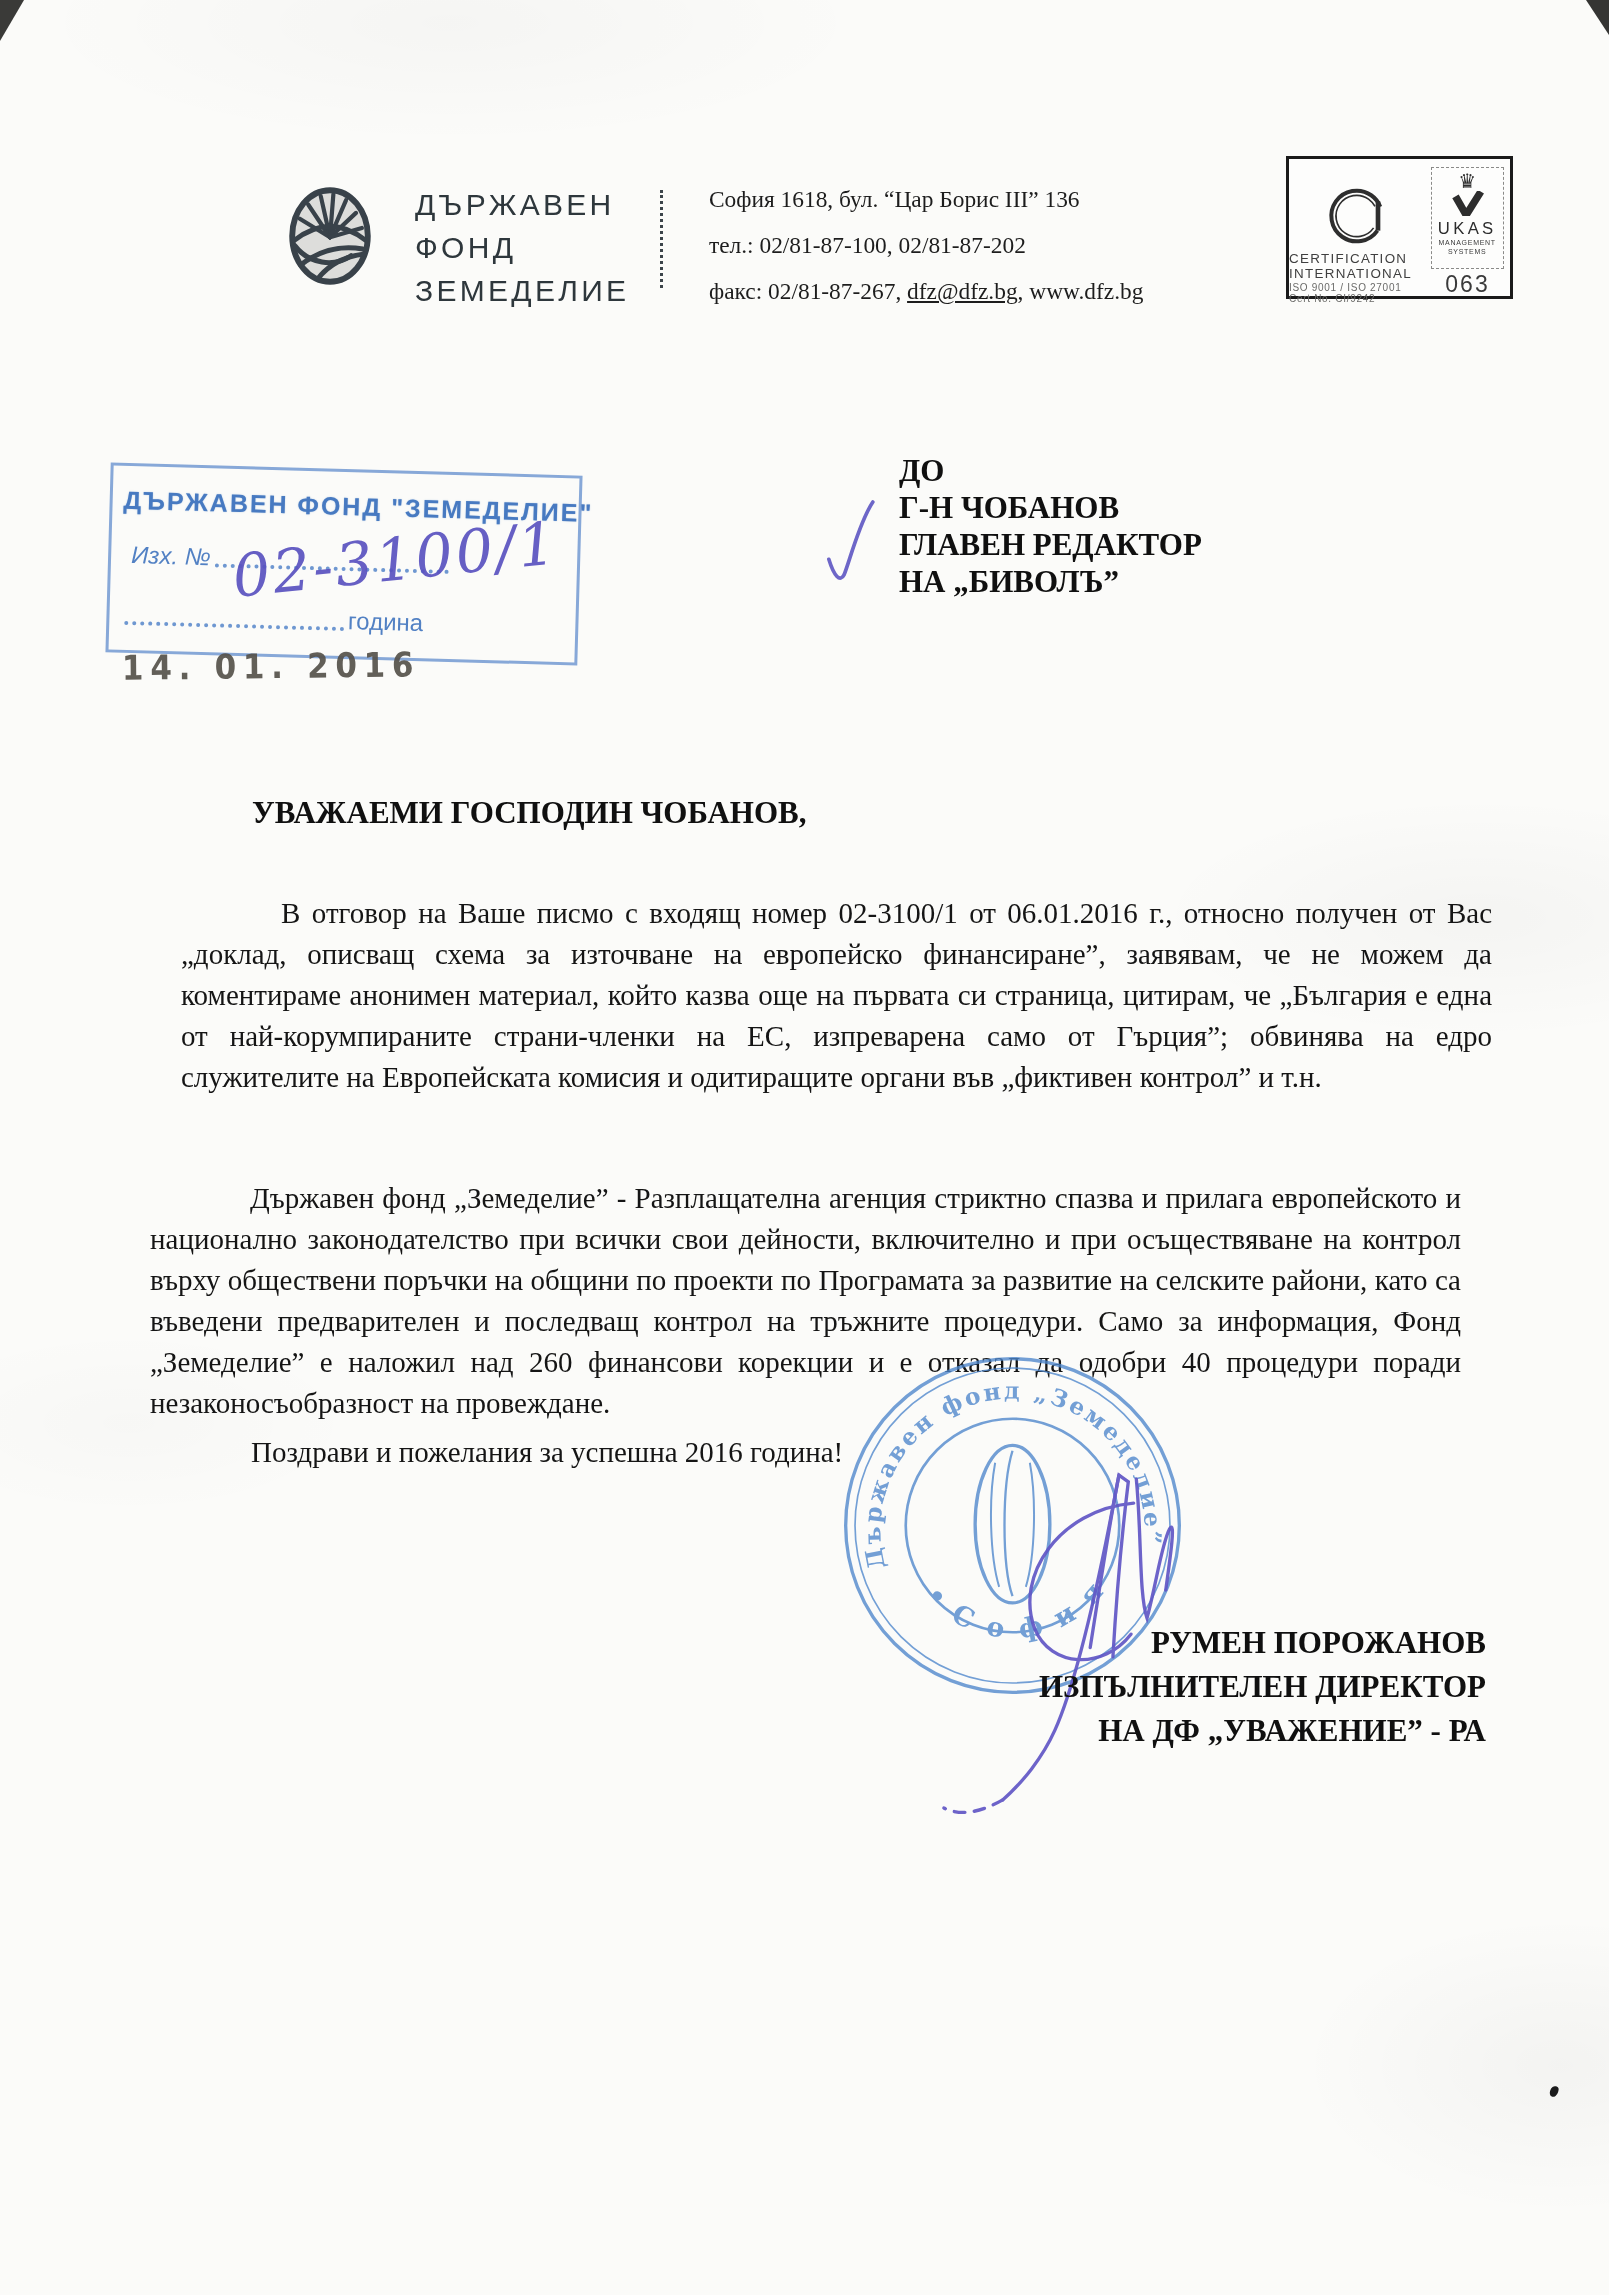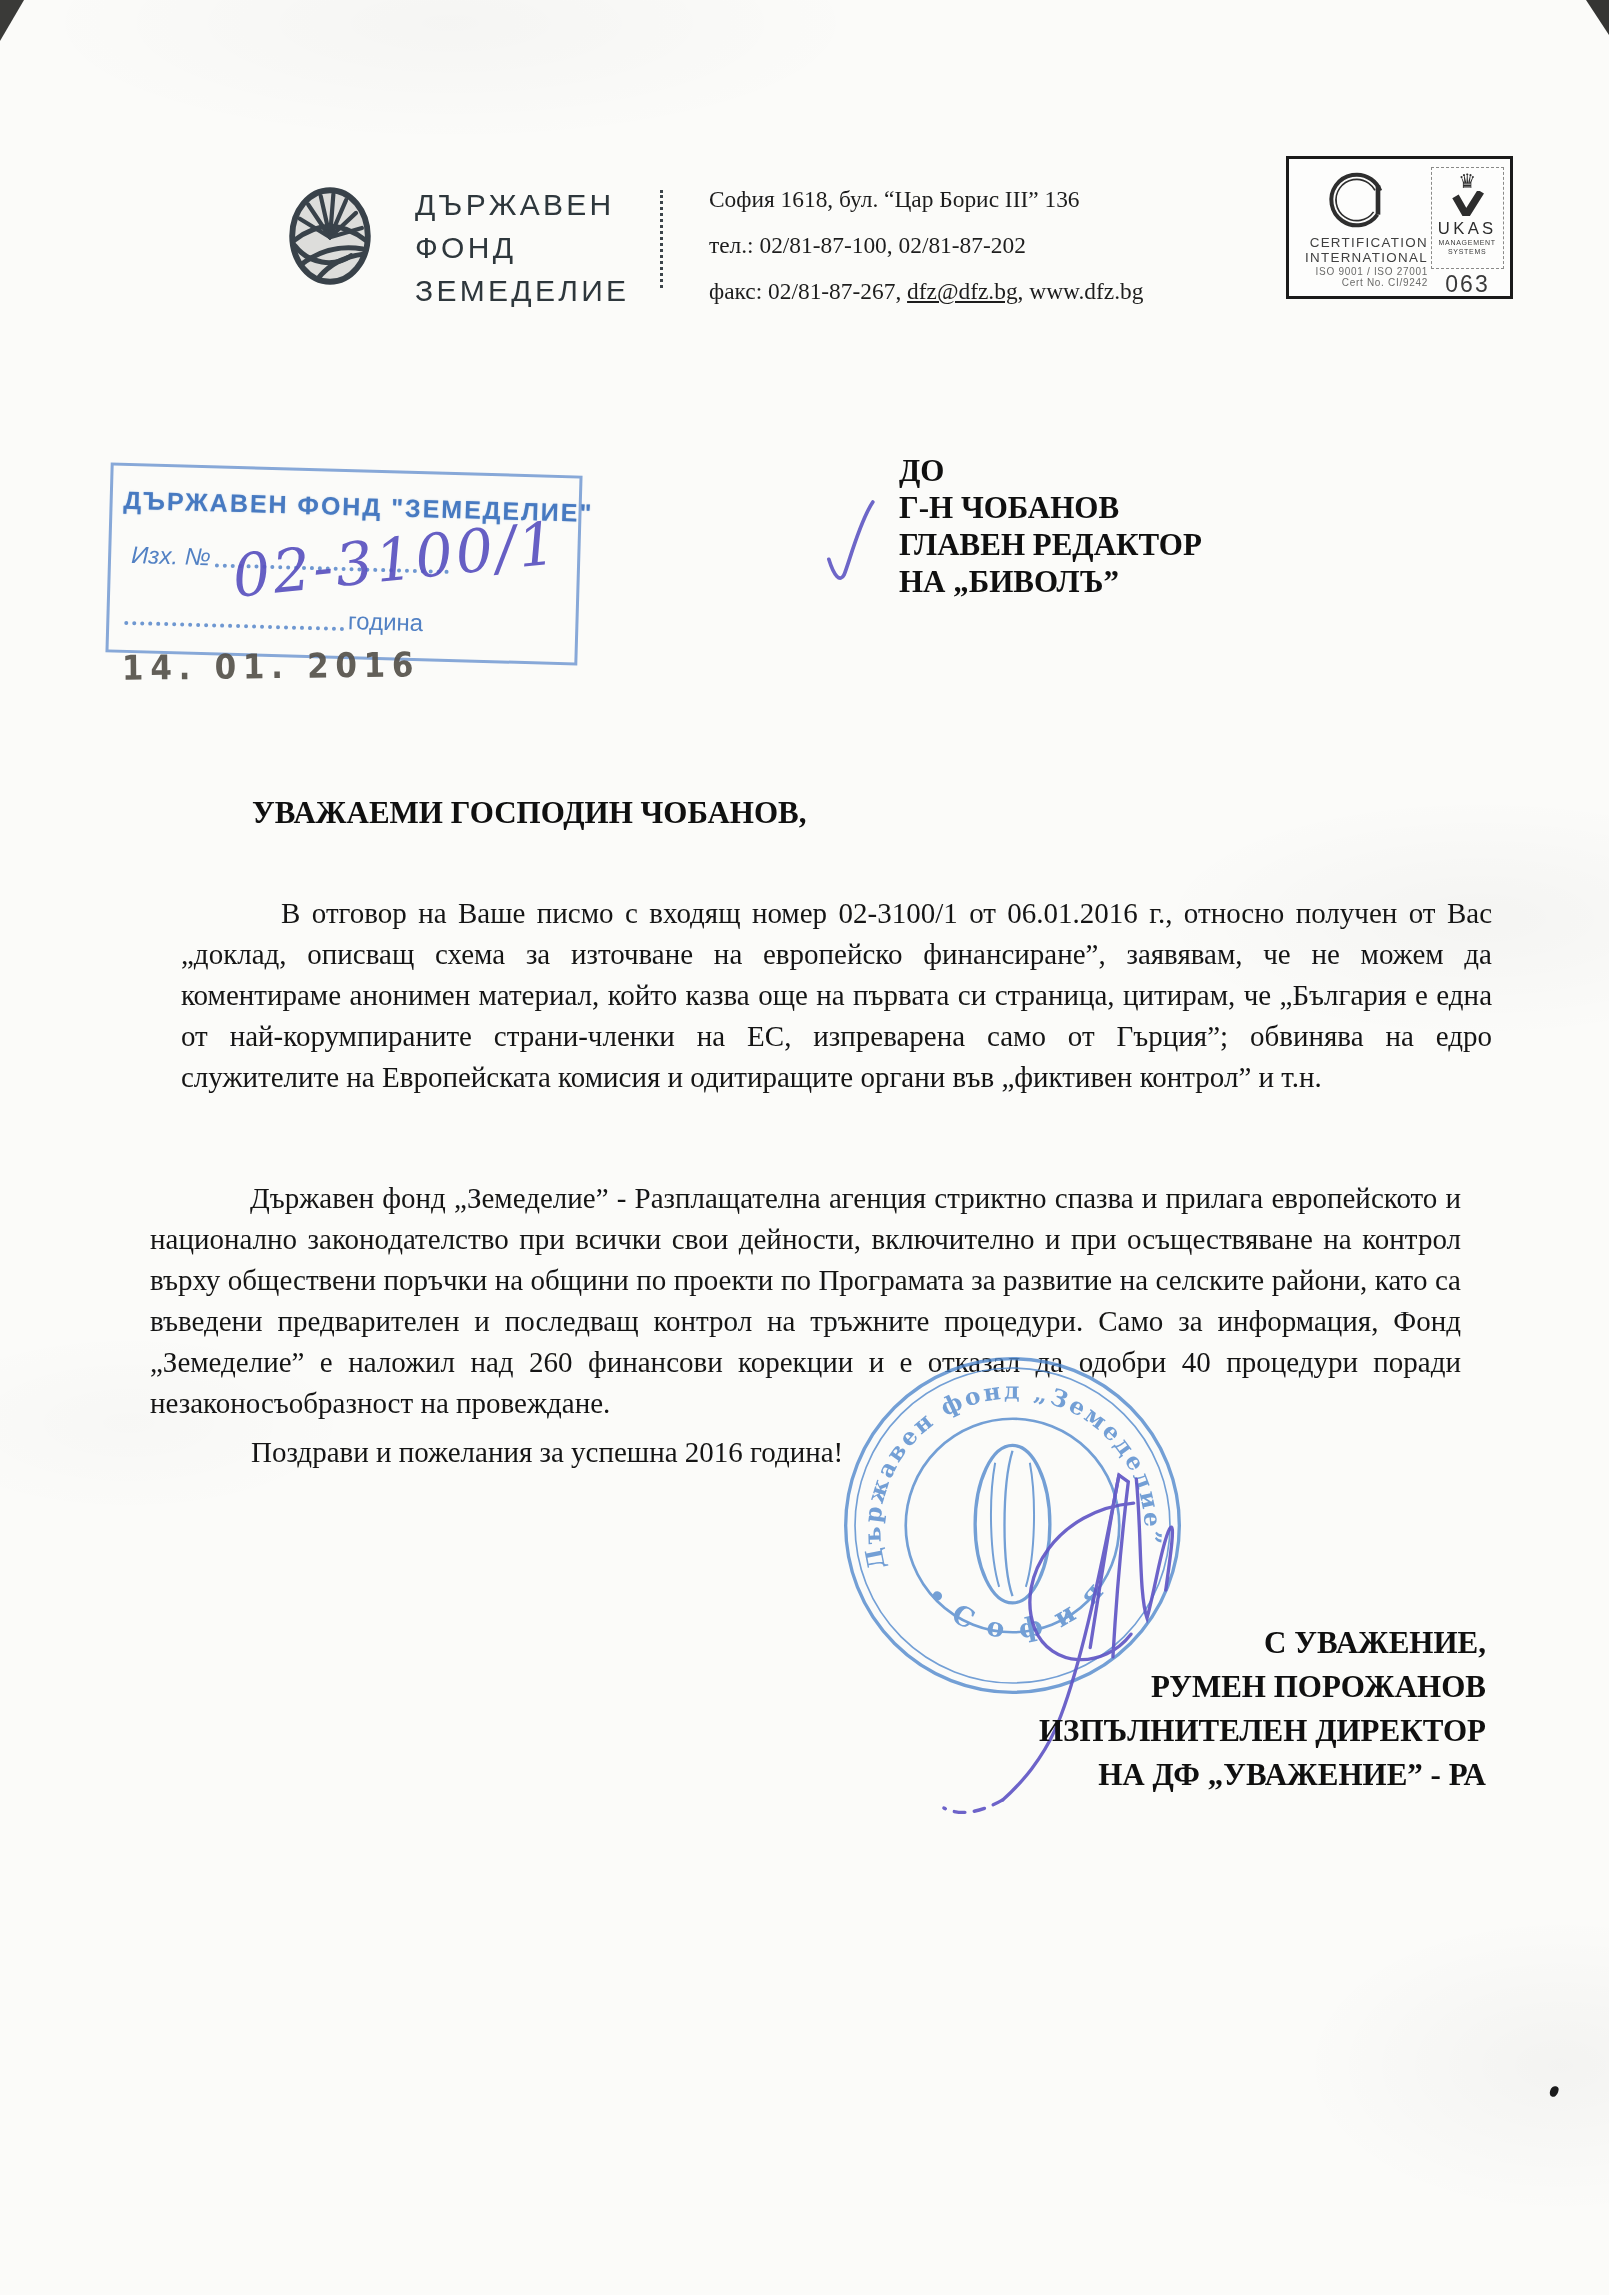--- a/index.html
+++ b/index.html
@@ -36,21 +36,21 @@
   .address{
     left:709px;top:176px;width:668px;
     font-size:23.4px;line-height:46px;color:#1d1d1d;
   }
   .address .email{text-decoration:underline;}
 
   .cert-box{
     left:1286px;top:156px;width:227px;height:143px;
     border:3.3px solid #1a1a1a;background:#fdfdfc;box-sizing:border-box;
   }
-  .ci-col{position:absolute;left:0;top:0;width:139px;height:100%;text-align:right;color:#3b3b3b;padding-left:43px;}
+  .ci-col{position:absolute;left:0;top:16px;width:139px;height:100%;text-align:left;color:#3b3b3b;padding-left:43px;}
   .ci-circle{position:absolute;left:37px;top:9.4px;}
   .ci-title{position:absolute;left:0;top:77px;width:139px;font-family:"Liberation Sans", sans-serif;font-size:13.4px;line-height:14.7px;letter-spacing:1.3px;color:#3f3f3f;}
   .ci-small{position:absolute;left:0;top:108px;width:139px;font-family:"Liberation Sans", sans-serif;font-size:10px;line-height:10.7px;letter-spacing:0.7px;color:#6a6a68;}
   .ukas-col{position:absolute;left:139px;top:0;width:82px;height:100%;text-align:center;}
   .ukas-frame{position:absolute;left:2.7px;top:8px;width:73px;height:102px;border:1.3px dashed #8a8a88;box-sizing:border-box;}
   .crown{font-size:20px;line-height:20px;color:#2e2e2e;margin-top:2.7px;}
   .ukas-word{font-family:"Liberation Sans", sans-serif;font-size:16.7px;letter-spacing:3.3px;color:#2c2c2c;margin-top:1.3px;}
   .ukas-sub{font-family:"Liberation Sans", sans-serif;font-size:7px;letter-spacing:0.7px;color:#3a3a3a;line-height:8.7px;}
   .ukas-num{position:absolute;left:0;top:112px;width:79px;text-align:center;font-family:"Liberation Sans", sans-serif;font-size:23px;letter-spacing:2px;color:#3a3a3a;}
 
@@ -253,20 +253,19 @@
         <path d="M 318 102 C 205 112 140 212 170 290 C 194 348 272 352 314 298"></path>
         <path d="M 253 318 C 268 222 284 120 296 60 L 310 70 C 300 152 291 262 287 332"></path>
         <path d="M 322 66 C 330 150 326 240 338 274 C 352 222 360 162 372 140 C 381 126 373 182 366 232"></path>
         <path d="M 296 60 C 270 200 236 362 200 442 C 182 482 152 520 122 546"></path>
         <path d="M 122 546 C 94 562 62 572 34 558" stroke-dasharray="16 14"></path>
       </g>
     </svg>
   </div>
 
   <div class="abs sig-block">
-    <div>С УВАЖЕНИЕ,</div>
     <div>РУМЕН ПОРОЖАНОВ</div>
     <div>ИЗПЪЛНИТЕЛЕН ДИРЕКТОР</div>
     <div>НА ДФ „УВАЖЕНИЕ” - РА</div>
   </div>
 
 </div>
 
 
 </body></html>

